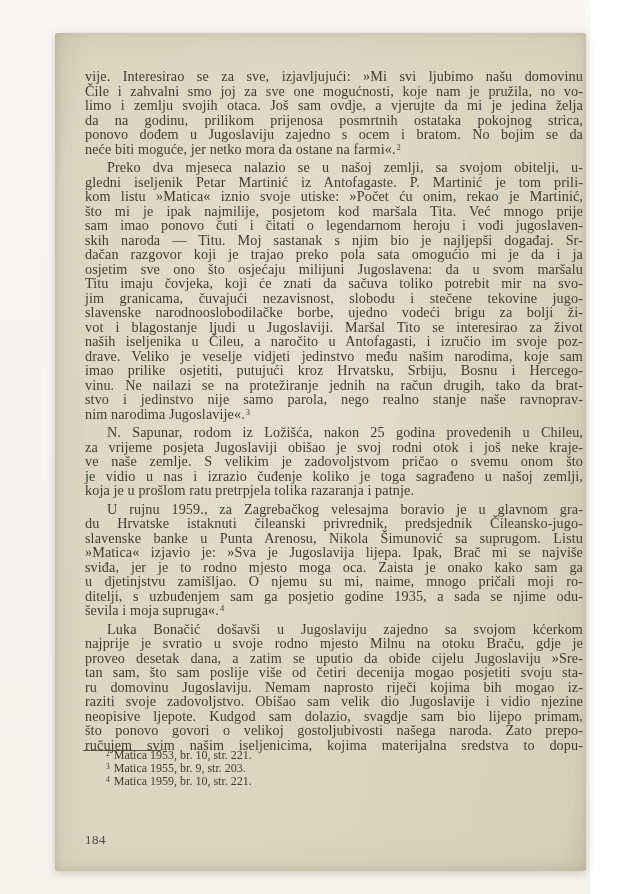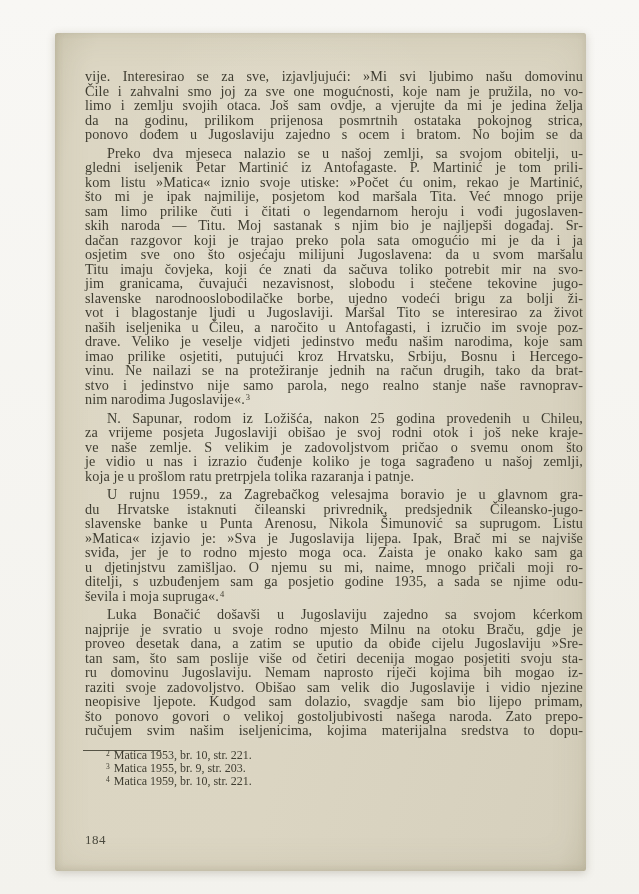--- a/index.html
+++ b/index.html
@@ -3,21 +3,21 @@
 <meta charset="utf-8">
 <style>
   * { margin: 0; padding: 0; box-sizing: border-box; }
   html, body {
     width: 639px; height: 894px;
     overflow: hidden;
     font-family: "Liberation Serif", "DejaVu Serif", serif;
   }
   .scan {
     position: relative;
-    width: 639px; height: 894px;
+    width: 590px; height: 894px;
     background: linear-gradient(180deg, var(--background, #f8f7f4) 0%, #f3f2ed 100%);
   }
   .page {
     position: absolute;
     left: 55px; top: 33px;
     width: 531px; height: 838px;
     background:
       radial-gradient(ellipse at 45% 40%, rgba(255,255,255,0.25) 0%, rgba(255,255,255,0) 55%),
       linear-gradient(105deg, #d3cdb8 0%, #dcd6c3 6%, var(--paper, #dbd5c2) 55%, #d6d0bd 96%, #cfc9b4 100%);
     box-shadow:
@@ -88,27 +88,28 @@
 
 <div class="scan">
   <div class="page">
     <div class="text-block">
         <p class="para">
           <span class="line">vije. Interesirao se za sve, izjavljujući: »Mi svi ljubimo našu domovinu</span>
           <span class="line">Čile i zahvalni smo joj za sve one mogućnosti, koje nam je pružila, no vo-</span>
           <span class="line">limo i zemlju svojih otaca. Još sam ovdje, a vjerujte da mi je jedina želja</span>
           <span class="line">da na godinu, prilikom prijenosa posmrtnih ostataka pokojnog strica,</span>
           <span class="line">ponovo dođem u Jugoslaviju zajedno s ocem i bratom. No bojim se da</span>
+          <span class="line last">neće biti moguće, jer netko mora da ostane na farmi«.<sup class="fn-ref">2</sup></span>
         </p>
         <p class="para">
           <span class="line indent">Preko dva mjeseca nalazio se u našoj zemlji, sa svojom obitelji, u-</span>
           <span class="line">gledni iseljenik Petar Martinić iz Antofagaste. P. Martinić je tom prili-</span>
           <span class="line">kom listu »Matica« iznio svoje utiske: »Počet ću onim, rekao je Martinić,</span>
           <span class="line">što mi je ipak najmilije, posjetom kod maršala Tita. Već mnogo prije</span>
-          <span class="line">sam limo prilike čuti i čitati o legendarnom heroju i vođi jugoslaven-</span>
+          <span class="line">sam imao ponovo čuti i čitati o legendarnom heroju i vođi jugoslaven-</span>
           <span class="line">skih naroda — Titu. Moj sastanak s njim bio je najljepši događaj. Sr-</span>
           <span class="line">dačan razgovor koji je trajao preko pola sata omogućio mi je da i ja</span>
           <span class="line">osjetim sve ono što osjećaju milijuni Jugoslavena: da u svom maršalu</span>
           <span class="line">Titu imaju čovjeka, koji će znati da sačuva toliko potrebit mir na svo-</span>
           <span class="line">jim granicama, čuvajući nezavisnost, slobodu i stečene tekovine jugo-</span>
           <span class="line">slavenske narodnooslobodilačke borbe, ujedno vodeći brigu za bolji ži-</span>
           <span class="line">vot i blagostanje ljudi u Jugoslaviji. Maršal Tito se interesirao za život</span>
           <span class="line">naših iseljenika u Čileu, a naročito u Antofagasti, i izručio im svoje poz-</span>
           <span class="line">drave. Veliko je veselje vidjeti jedinstvo među našim narodima, koje sam</span>
           <span class="line">imao prilike osjetiti, putujući kroz Hrvatsku, Srbiju, Bosnu i Hercego-</span>

